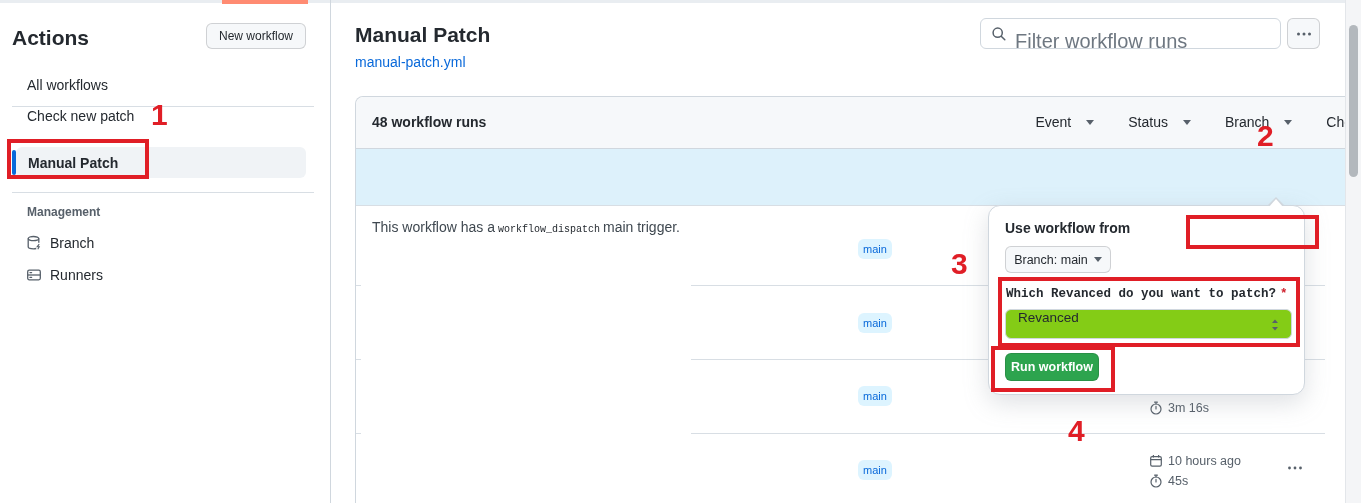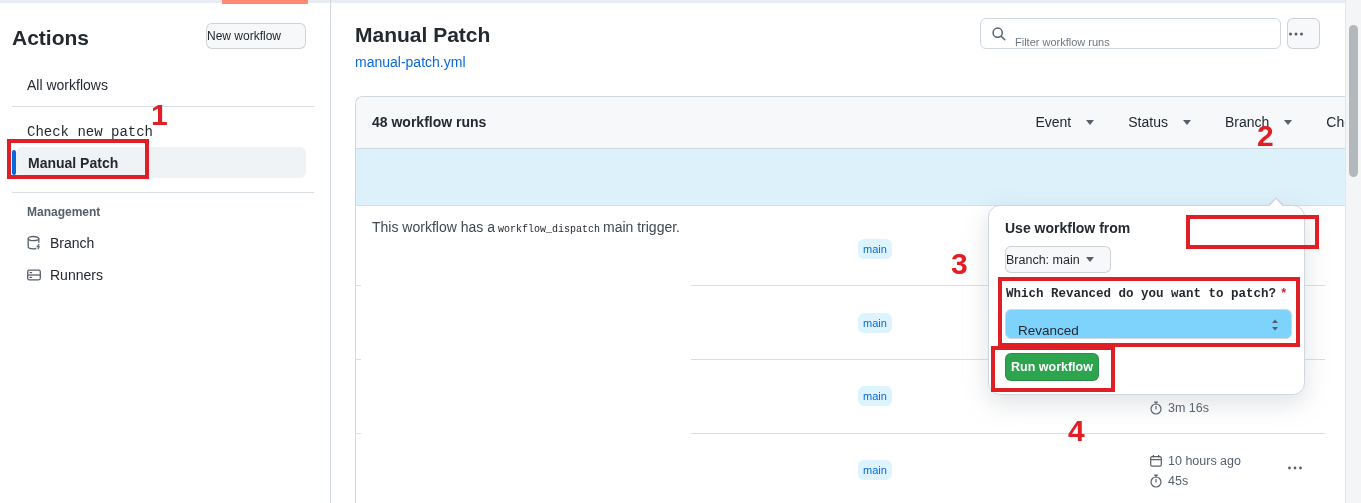--- a/index.html
+++ b/index.html
@@ -8,45 +8,45 @@
   .page { position:relative; width:1361px; height:503px; overflow:hidden; background:#fff; }
   .abs { position:absolute; }
 
   
   .top-strip { left:0; top:0; width:1361px; height:3px; background:#e9edf1; }
   .top-accent { left:222px; top:0; width:86px; height:4px; background:#ff8b72; }
 
   
   .sidebar-divider { left:330px; top:0; width:1px; height:503px; background:#d0d7de; }
   .sb-title { left:12px; top:26px; font-size:21px; font-weight:700; }
-  .btn { display:flex; align-items:center; gap:6px;
+  .btn { display:flex; align-items:center; justify-content:center; gap:6px;
          background:#f6f8fa; border:1px solid rgba(31,35,40,.18); border-radius:6px;
          font-size:12px; color:#24292f; cursor:pointer; }
   .new-wf-btn { left:206px; top:23px; width:100px; height:26px; }
   .sb-item { font-size:14px; color:#24292f; cursor:pointer; }
   .sb-all { left:27px; top:77px; }
   .hdiv { height:1px; background:#d8dee4; }
   .sb-div1 { left:12px; top:106px; width:302px; }
   .sb-div2 { left:12px; top:192px; width:302px; }
-  .sb-check { left:27px; top:124px;font-family:Liberation Mono, monospace; }
+  .sb-check { left:27px; top:108px; }
   .sb-selected-bg { left:16px; top:147px; width:290px; height:31px; background:#f0f3f6; border-radius:6px; }
   .sb-accent { left:12px; top:150px; width:4px; height:25px; background:#0969da; border-radius:2px; }
   .sb-selected-label { left:28px; top:155px; font-size:14px; font-weight:700; }
   .sb-mgmt { left:27px; top:205px; font-size:12px; font-weight:600; color:#57606a; }
   .sb-row { display:flex; align-items:center; gap:8px; font-size:14px; cursor:pointer; }
   .sb-caches { left:26px; top:235px; }
   .sb-runners { left:26px; top:267px; }
 
   
   .main-title { left:355px; top:23px; font-size:21px; font-weight:600; }
   .file-link { left:355px; top:54px; font-size:14px; color:#0969da; cursor:pointer; }
   .search-box { left:980px; top:18px; width:301px; height:31px; border:1px solid #d0d7de;
                 border-radius:6px; display:flex; align-items:center; background:#fff; }
   .search-box svg { margin:0 8px 0 10px; flex:0 0 auto; }
-  .search-box input { border:none; outline:none; flex:1; font-size:11px; font-family:"Liberation Sans",sans-serif;
+  .search-box input { border:none; outline:none; flex:1; font-size:20px; font-family:"Liberation Sans",sans-serif;
                       color:#ec4899; background:transparent;margin-top:16px; }
   .search-box input::placeholder { color:#6e7781; }
   .kebab-btn { left:1287px; top:18px; width:33px; height:31px; }
 
   
   .card { left:355px; top:96px; width:1053px; height:407px; border:1px solid #d0d7de;
           border-bottom:none; border-radius:8px 8px 0 0; background:#fff; }
   .card-header { position:absolute; left:0; top:0; width:100%; height:52px; background:#f6f8fa;
                  border-bottom:1px solid #d0d7de; border-radius:8px 8px 0 0; }
   .runs-count { position:absolute; left:16px; top:17px; font-size:14px; font-weight:700; }
@@ -73,22 +73,22 @@
             border-radius:12px; box-shadow:0 8px 24px rgba(140,149,159,.28); z-index:5; }
   .dlg-caret-outer { position:absolute; left:278px; top:-9px; width:0; height:0;
             border-left:9px solid transparent; border-right:9px solid transparent; border-bottom:9px solid #d0d7de; }
   .dlg-caret-inner { position:absolute; left:280px; top:-7px; width:0; height:0;
             border-left:7px solid transparent; border-right:7px solid transparent; border-bottom:8px solid #fff; }
   .dlg-heading { position:absolute; left:16px; top:14px; font-size:14px; font-weight:700; }
   .branch-btn { position:absolute; left:16px; top:40px; width:106px; height:27px; font-size:12.5px; }
   .dlg-label { position:absolute; left:17px; top:81px; font-family:"Liberation Mono","DejaVu Sans Mono",monospace;
                font-size:12.5px; font-weight:700; color:#24292f; white-space:nowrap; }
   .dlg-label .req { color:#cf222e; margin-left:4px; }
-  .dlg-select { position:absolute; left:16px; top:103px; width:287px; height:30px; background:#7dd3fc;
-                border:1px solid #d0d7de; border-radius:6px; display:flex; align-items:flex-end; cursor:pointer; }
+  .dlg-select { position:absolute; left:16px; top:103px; width:287px; height:30px; background:#84cc16;
+                border:1px solid #d0d7de; border-radius:6px; display:flex; align-items:flex-start; cursor:pointer; }
   .dlg-select .val { margin-left:12px; font-size:13.5px; color:#24292f; }
   .dlg-select svg { position:absolute; right:10px; top:8px; }
   .run-green-btn { position:absolute; left:16px; top:147px; width:94px; height:28px; background:#2da44e;
                    border:1px solid rgba(27,31,36,.15); border-radius:6px; color:#fff; font-size:12.5px;
                    font-weight:600; display:flex; align-items:center; justify-content:center; cursor:pointer; }
 
   
   .redbox { position:absolute; border:4px solid #e01e26; z-index:8; pointer-events:none; }
   .box1 { left:7px; top:139px; width:142px; height:40px; }
   .box2 { position:absolute; left:830px; top:66px; width:133px; height:34px; border:4px solid #e01e26; z-index:8; }

